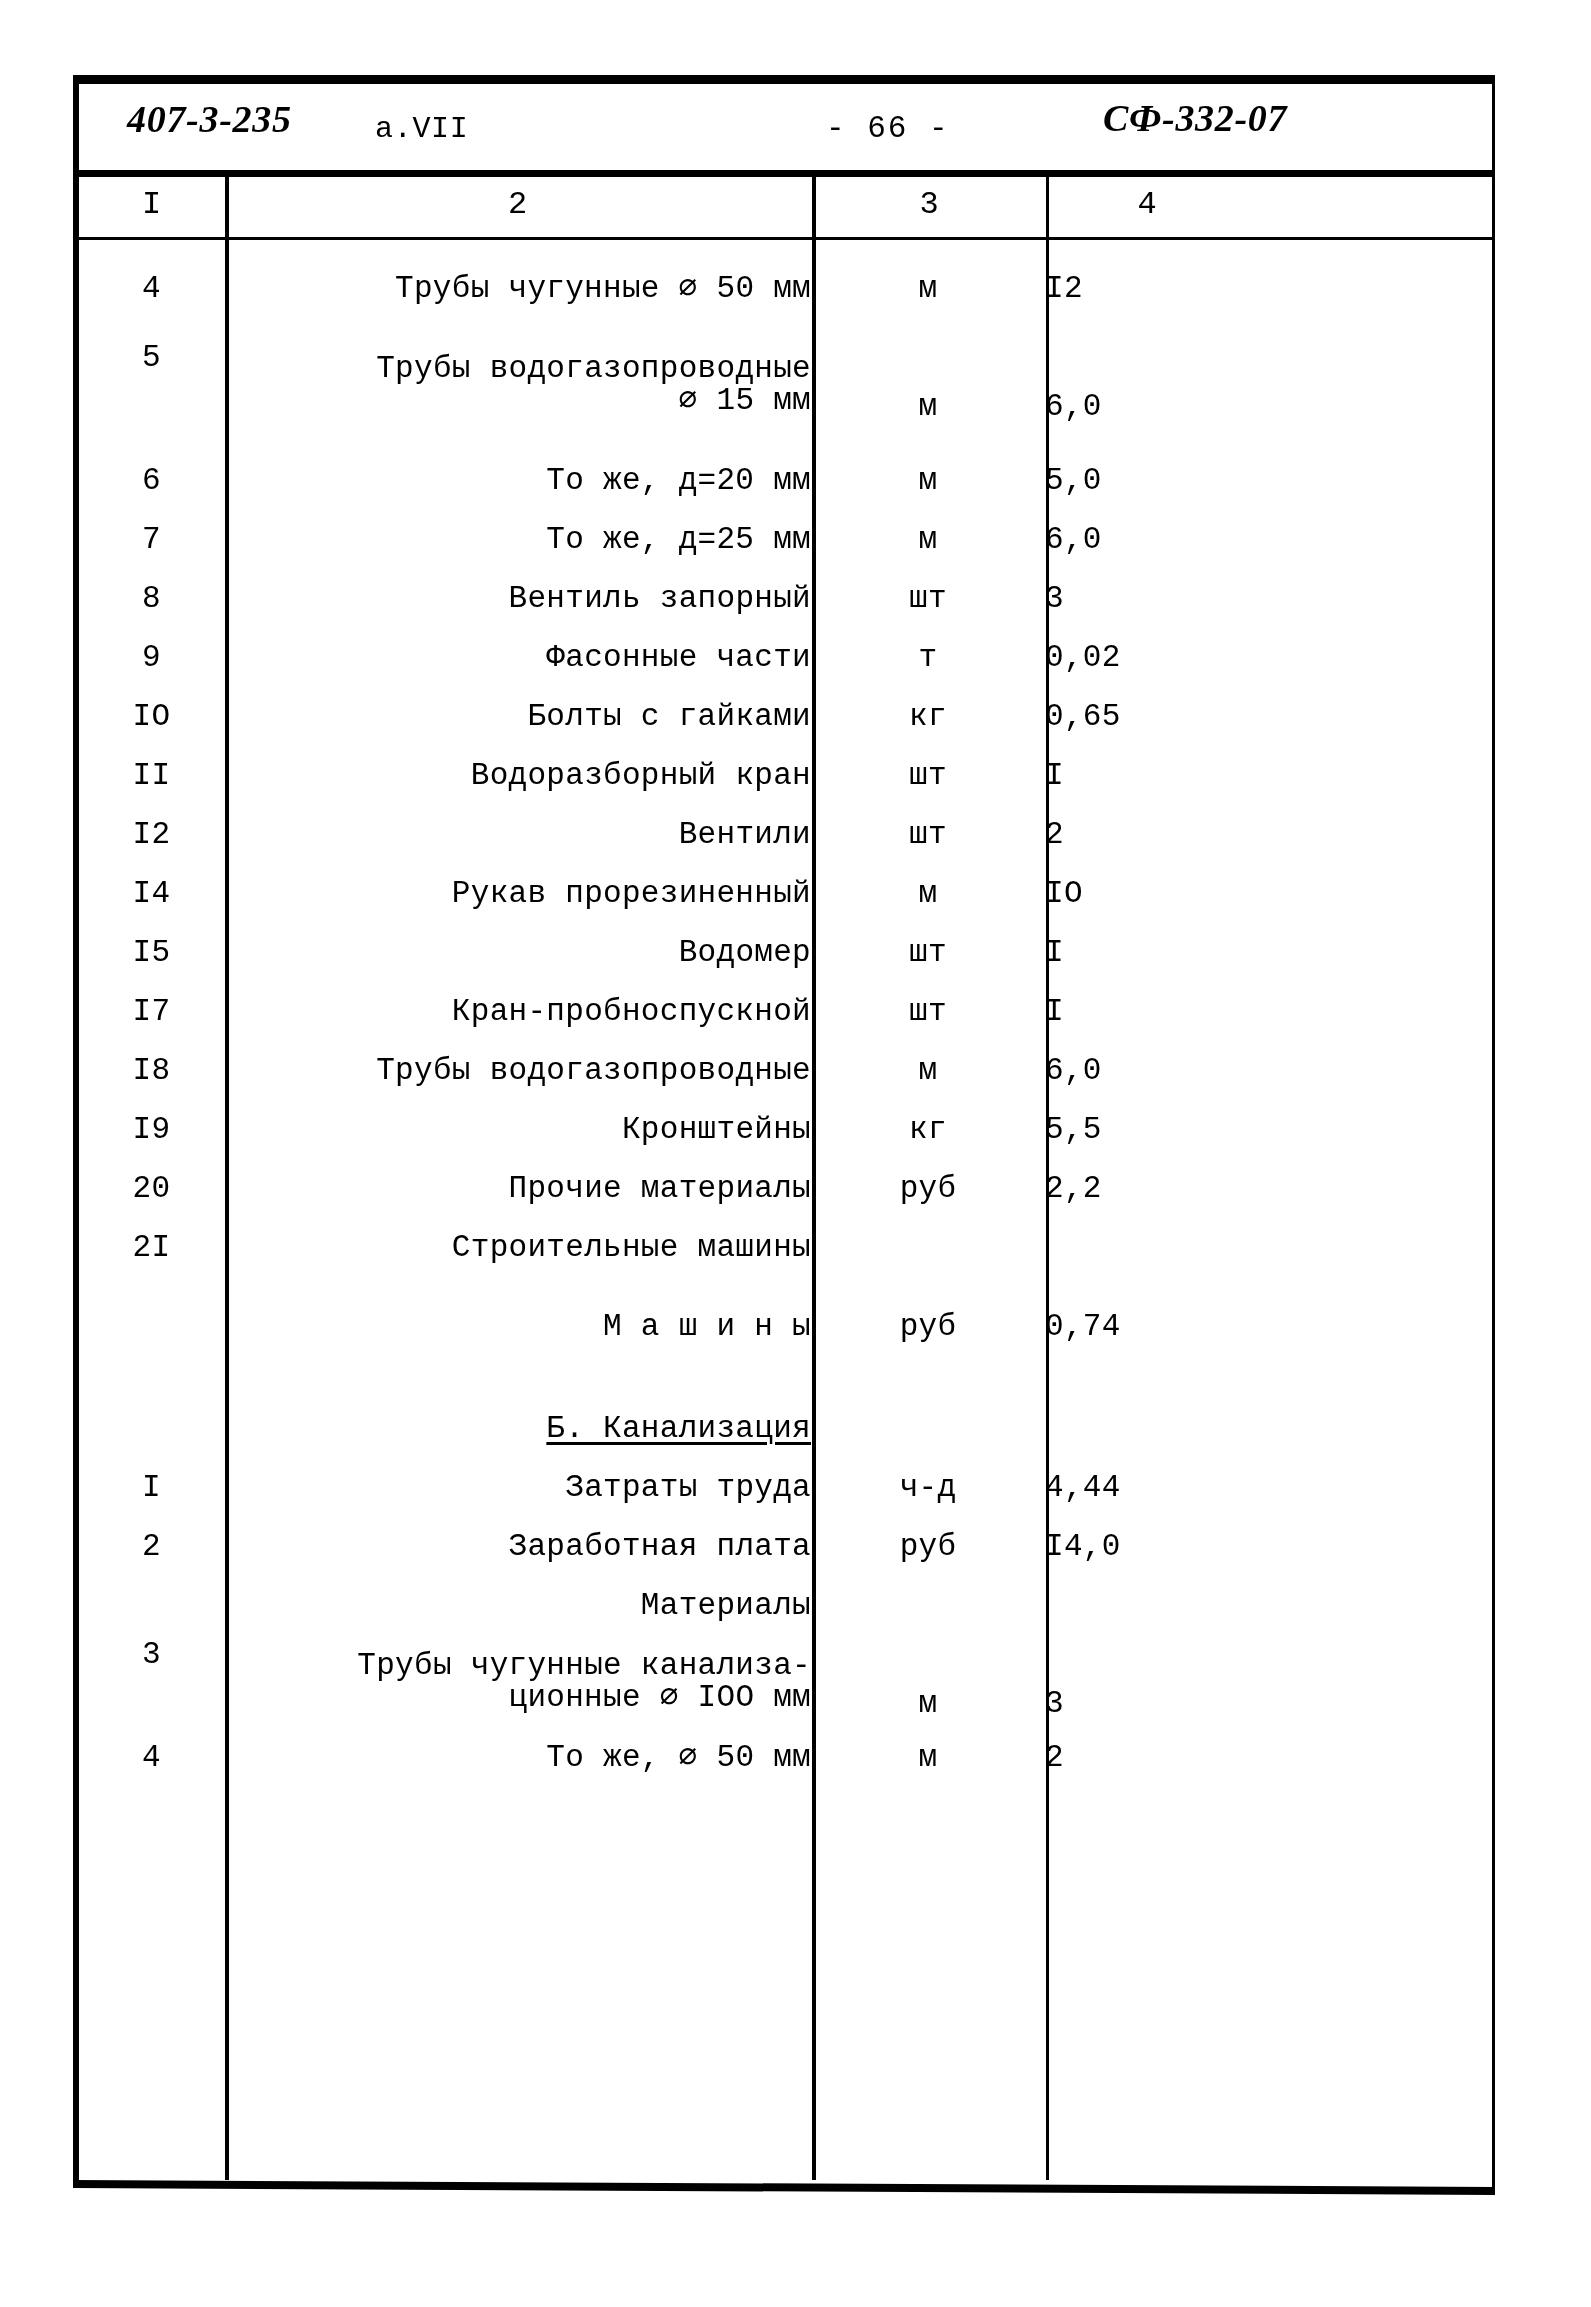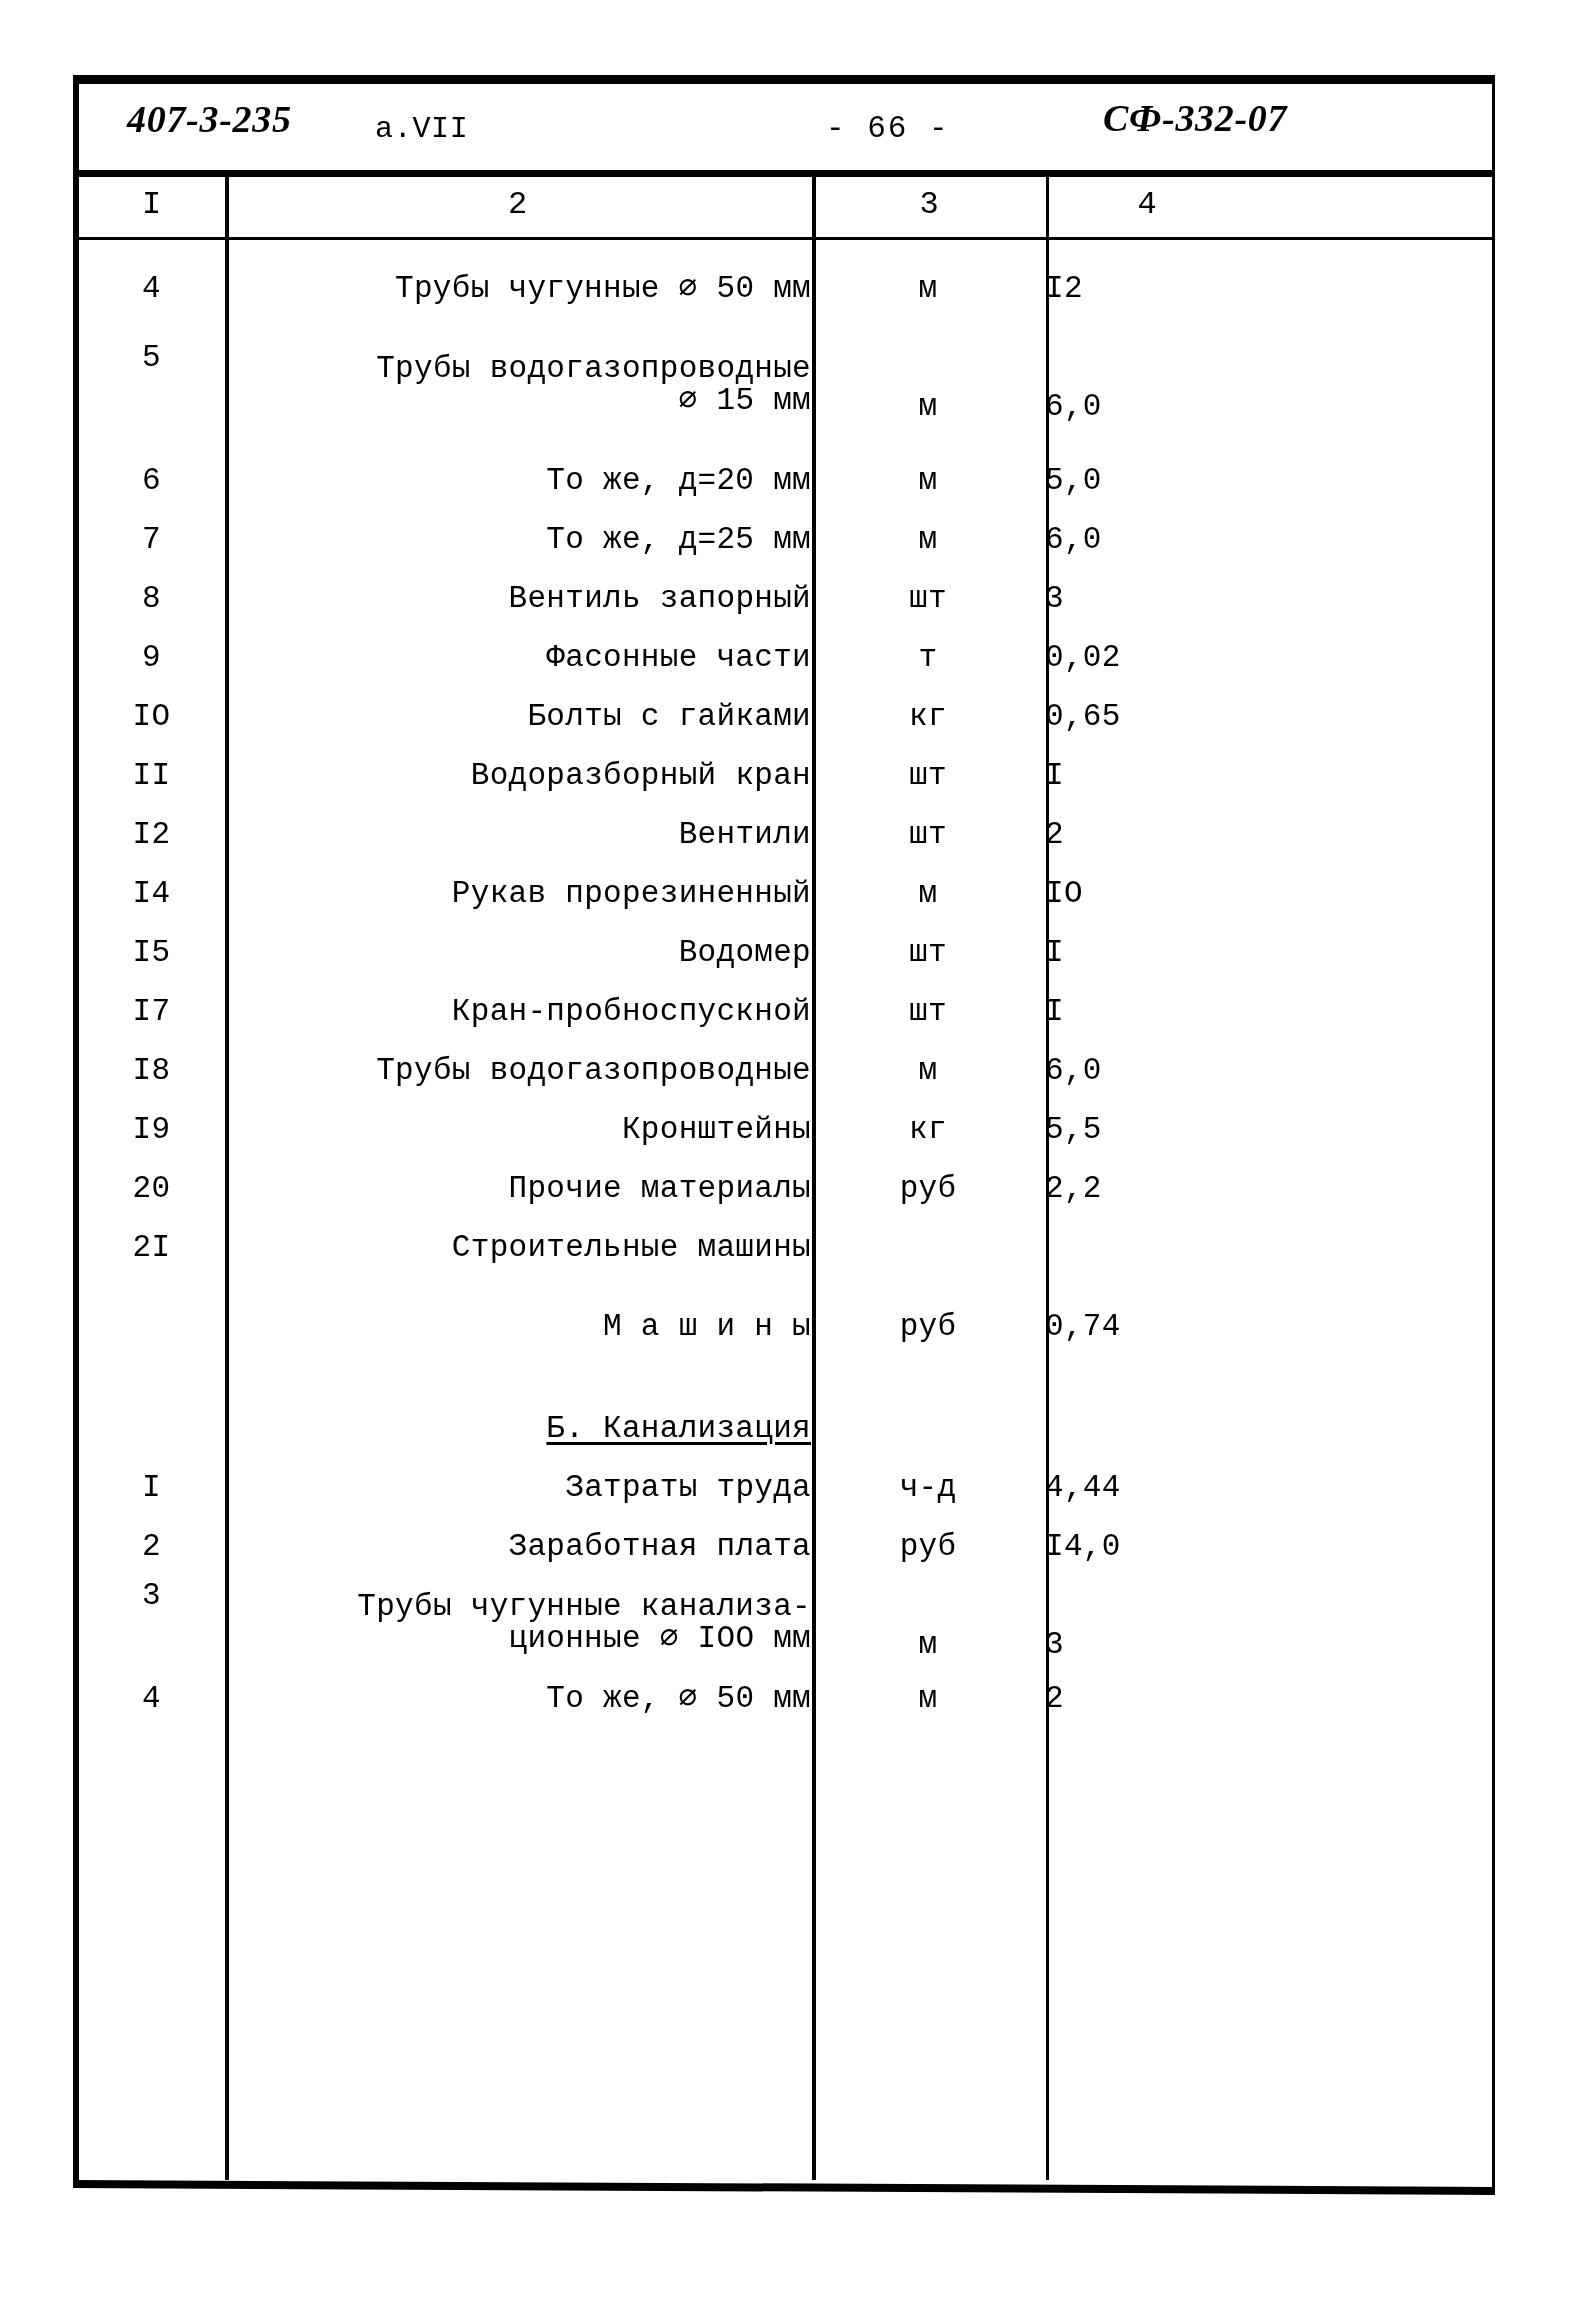--- a/index.html
+++ b/index.html
@@ -423,20 +423,26 @@
             <td class="qty">4,44</td>
           </tr>
 
           <tr class="r">
             <td class="num">2</td>
             <td class="name">Заработная плата</td>
             <td class="unit">руб</td>
             <td class="qty">I4,0</td>
           </tr>
 
+          <tr class="r">
+            <td class="num"></td>
+            <td class="name center-ind">Материалы</td>
+            <td class="unit"></td>
+            <td class="qty"></td>
+          </tr>
 
           <tr class="r2">
             <td class="num" style="vertical-align:top;padding-top:4px;">3</td>
             <td class="name">
               <span class="l2">Трубы чугунные канализа-</span>
               <span class="l2">ционные ⌀ IOO мм</span>
             </td>
             <td class="unit low">м</td>
             <td class="qty  low">3</td>
           </tr>

